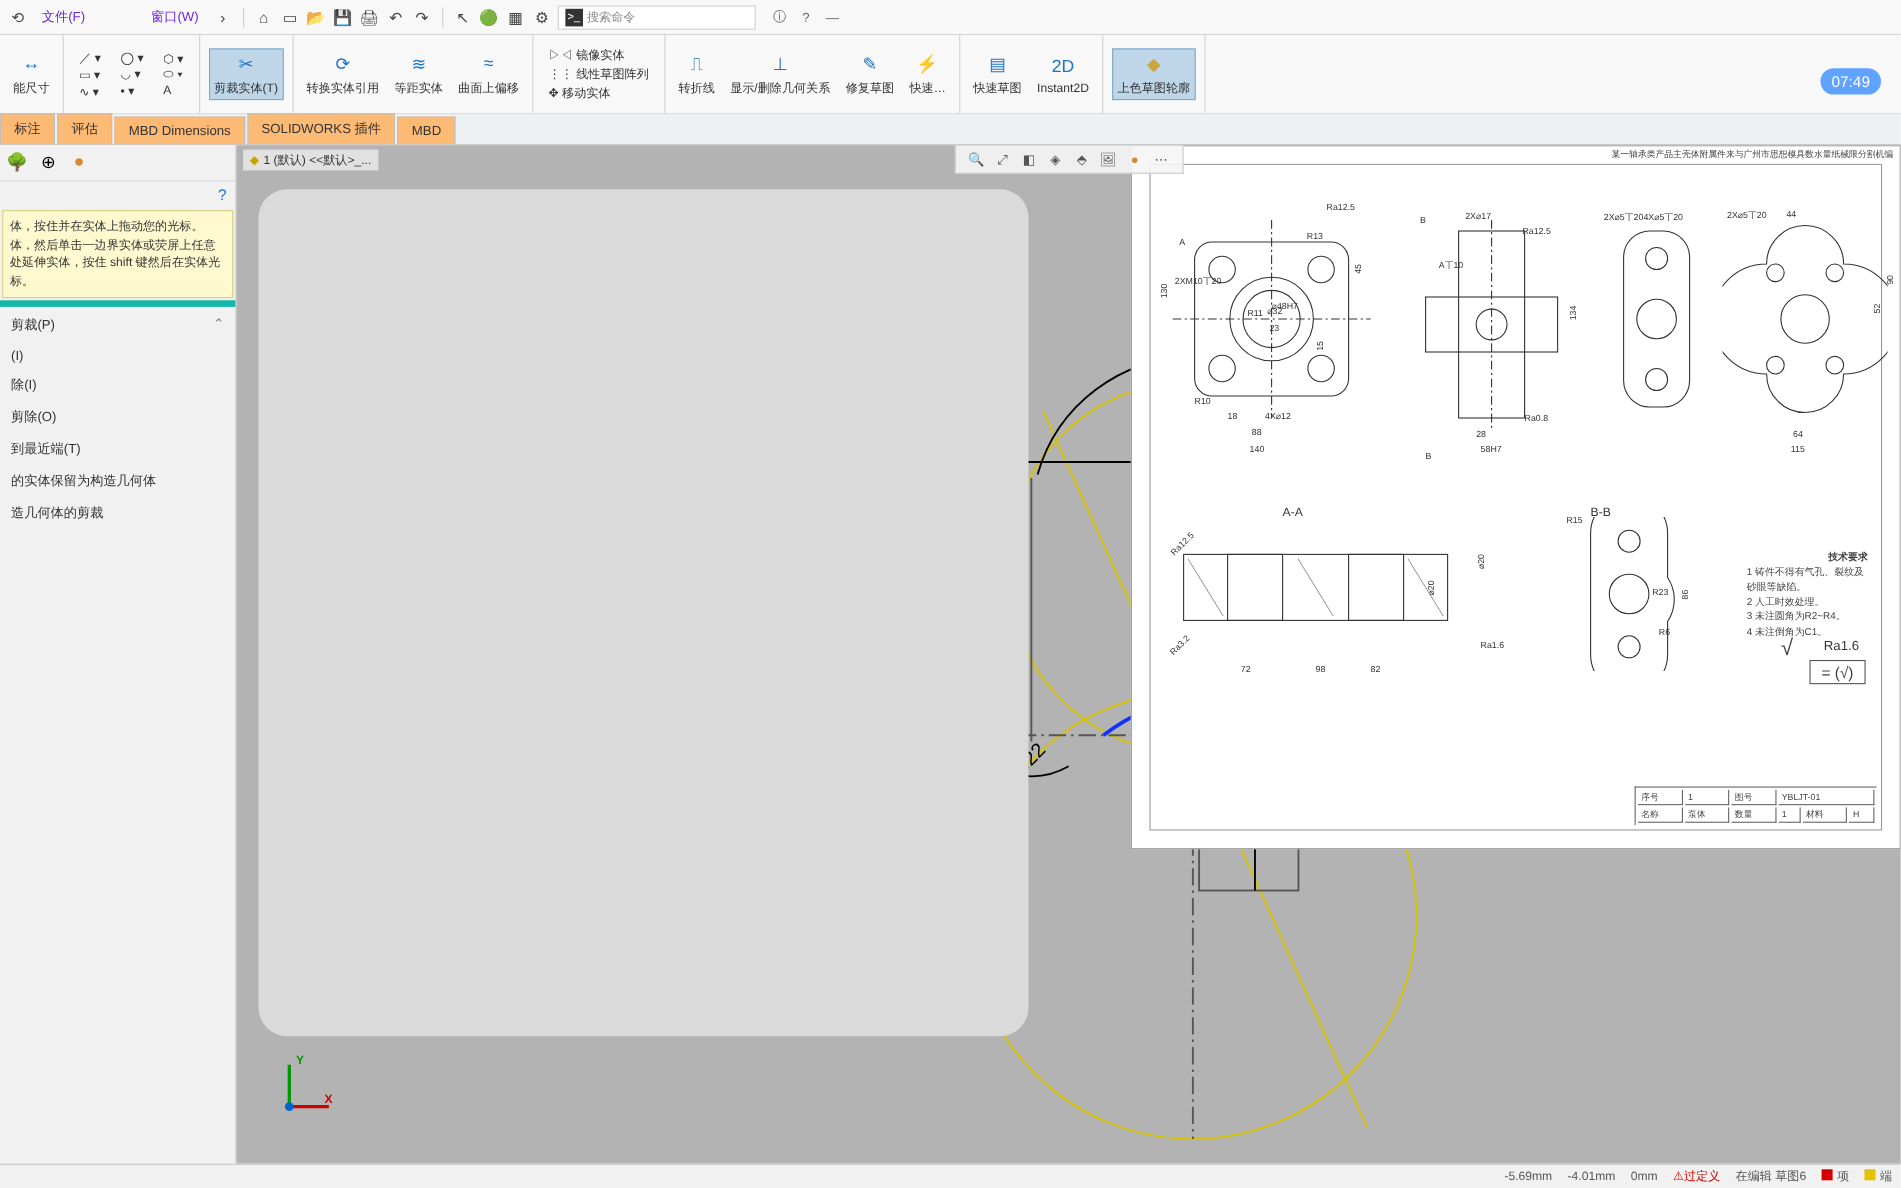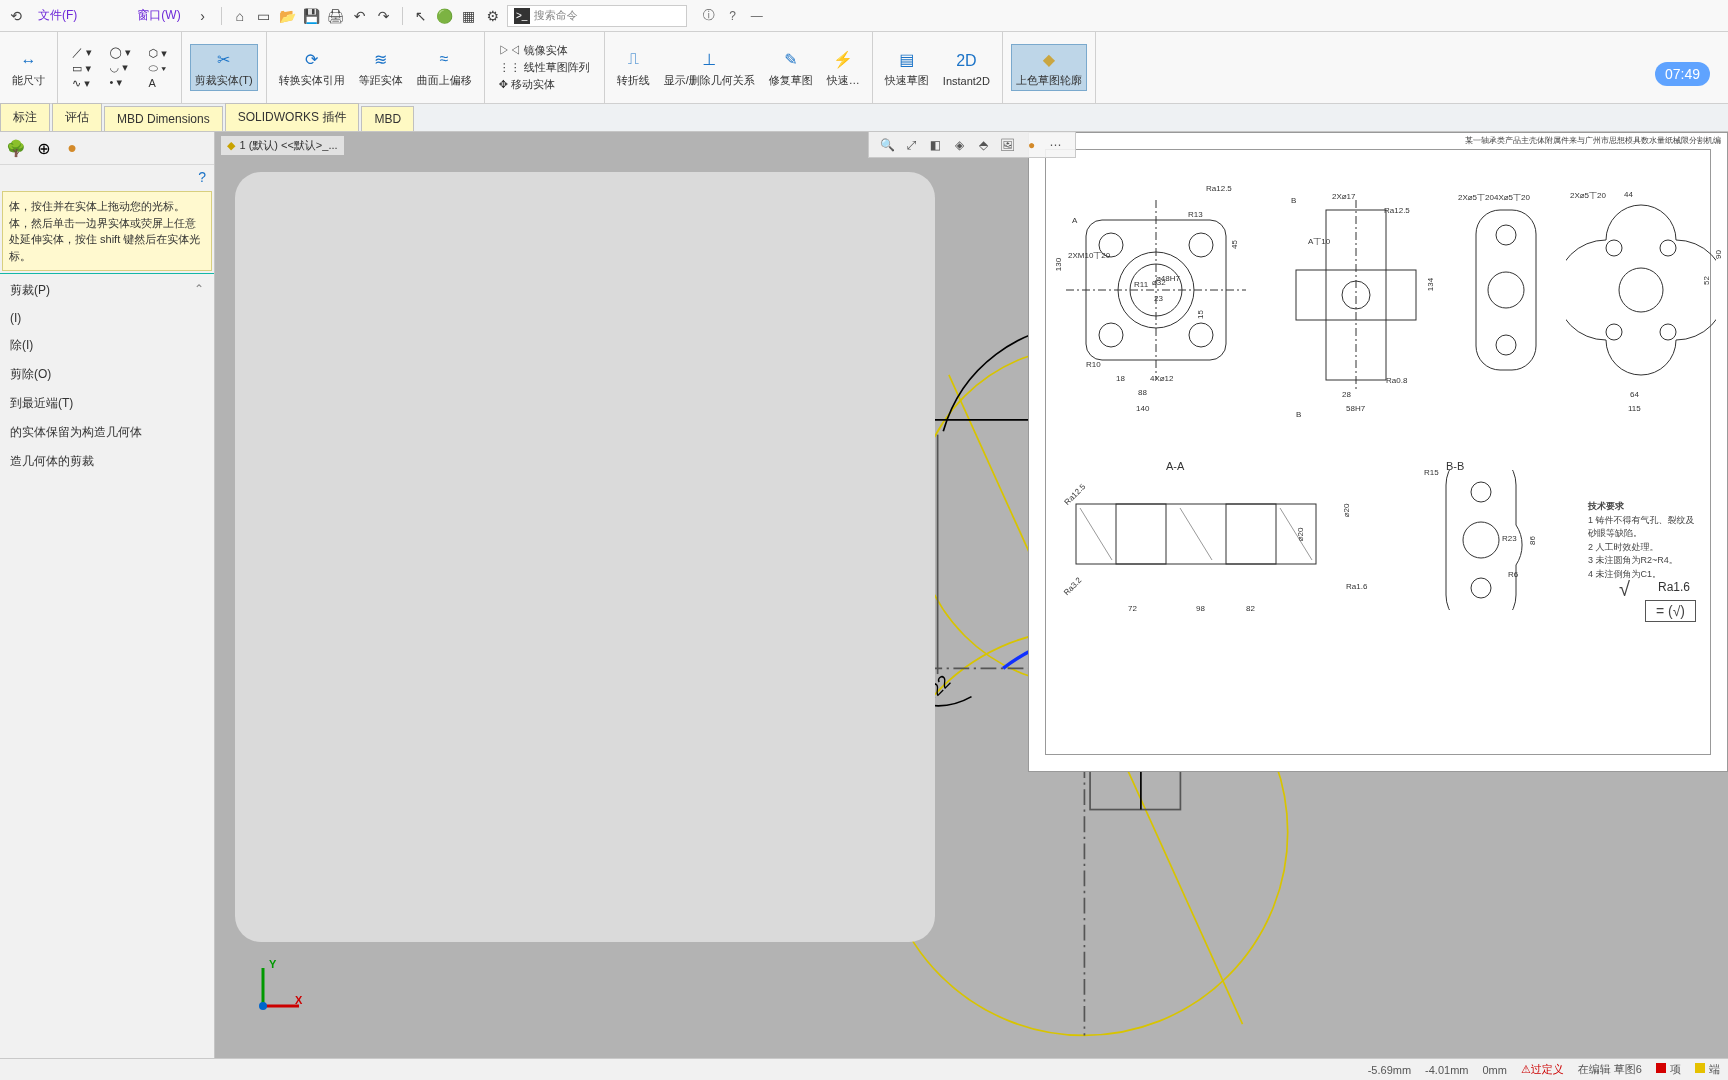--- a/index.html
+++ b/index.html
@@ -27,30 +27,30 @@
 .ribbon { display:flex; height:72px; background:#f8f8f8; border-bottom:1px solid #d0d0d0; }
 .ribbon .rgrp { border-right:1px solid #d0d0d0; padding:4px 8px; display:flex; align-items:center; gap:6px; }
 .ribbon .smallcol { display:flex; flex-direction:column; gap:2px; }
 .ribbon .tool { font-size:11px; color:#333; display:flex; flex-direction:column; align-items:center; gap:2px; padding:2px 4px; cursor:pointer;}
 .ribbon .tool .ico { width:24px;height:24px;display:flex;align-items:center;justify-content:center;font-size:16px;color:#1b73c7;}
 .ribbon .active { background:#bed6e8; border:1px solid #7aa9cd; }
 .ribbon .mini { font-size:11px; color:#333; padding:0 6px; cursor:pointer; white-space:nowrap;}
 
 
 .tabbar {height:28px;background:#eef1f3;border-bottom:1px solid #c5c5c5;display:flex;align-items:flex-end;font-size:12px;}
-.tabbar .tab{padding:5px 12px;border:1px solid #c0c0c0;border-bottom:none;background:#fef9c3;margin-right:2px;cursor:pointer;color:#333;}
+.tabbar .tab{padding:5px 12px;border:1px solid #c0c0c0;border-bottom:none;background:#fdba74;margin-right:2px;cursor:pointer;color:#333;}
 
 
 .body {flex:1;display:flex;min-height:0;position:relative;}
 .proppanel{width:215px;background:#f1f1f1;border-right:1px solid #c5c5c5;display:flex;flex-direction:column;}
 .proppanel .pprow{display:flex;gap:8px;padding:6px;border-bottom:1px solid #d8d8d8;}
 .proppanel .pprow .pic{width:20px;height:20px;display:inline-flex;align-items:center;justify-content:center;}
 .proppanel .help{color:#1b73c7;text-align:right;padding:4px 8px;font-size:14px;cursor:pointer;}
 .proppanel .yellowbox{background:#fff9cf;border:1px solid #d8cf7f;font-size:11px;color:#333;padding:6px;margin:2px;line-height:1.5;}
-.proppanel .section{border-top:1px solid #14b8a6;padding:2px 0;}
+.proppanel .section{border-top:6px solid #14b8a6;padding:2px 0;}
 .proppanel .srow{font-size:12px;color:#333;padding:6px 10px;cursor:pointer;}
 .proppanel .chev{float:right;color:#888;}
 
 .canvaswrap{flex:1;position:relative;background:#b3b3b3;overflow:hidden;}
 .breadcrumb{position:absolute;top:4px;left:6px;font-size:11px;color:#333;background:rgba(255,255,255,.6);padding:2px 6px;display:flex;align-items:center;gap:4px;z-index:2;}
 .breadcrumb .bcicon{color:#c8a200;}
 .axiswidget{position:absolute;left:30px;bottom:40px;width:60px;height:60px;z-index:2;}
 .axiswidget .ax{position:absolute;font-size:11px;font-weight:bold;}
 .axiswidget .ax.y{color:#090;left:24px;top:0;}
 .axiswidget .ax.x{color:#c00;left:50px;top:36px;}
@@ -408,30 +408,48 @@
                 <circle cx="75" cy="70" r="18"></circle>
                 <circle cx="75" cy="118" r="10"></circle>
               </g>
             </svg>
           <span class="dimtxt" style="left:378px;top:318px">R15</span>
           <span class="dimtxt" style="left:456px;top:384px">R23</span>
           <span class="dimtxt" style="left:462px;top:420px">R6</span>
           <span class="dimtxt" style="left:482px;top:386px;transform:rotate(-90deg)">86</span>
 
           <div class="tech">
-            <div style="text-align:left;font-weight:bold">技术要求</div>
+            <div style="text-align:right;font-weight:bold">技术要求</div>
             <div>1 铸件不得有气孔、裂纹及砂眼等缺陷。</div>
             <div>2 人工时效处理。</div>
             <div>3 未注圆角为R2~R4。</div>
             <div>4 未注倒角为C1。</div>
           </div>
           <span class="dimtxt" style="right:20px;top:430px;font-size:12px">Ra1.6</span>
           <div style="position:absolute;right:14px;top:450px;border:1px solid #555;padding:2px 10px;font-size:14px">= (<span>√</span>)</div>
           <span style="position:absolute;right:80px;top:428px;font-size:20px">√</span>
 
+          <table class="tb">
+            <tbody>
+                <tr>
+                  <td>序号</td>
+                  <td>1</td>
+                  <td>图号</td>
+                  <td colspan="3">YBLJT-01</td>
+                </tr>
+            <tr>
+                  <td>名称</td>
+                  <td>泵体</td>
+                  <td>数量</td>
+                  <td>1</td>
+                  <td>材料</td>
+                  <td>H</td>
+                </tr>
+          </tbody>
+            </table>
         </div>
       </div>
     </div>
   </div>
 
   <div class="status">
     <span class="sp"></span>
     <span>-5.69mm</span>
     <span>-4.01mm</span>
     <span>0mm</span>

